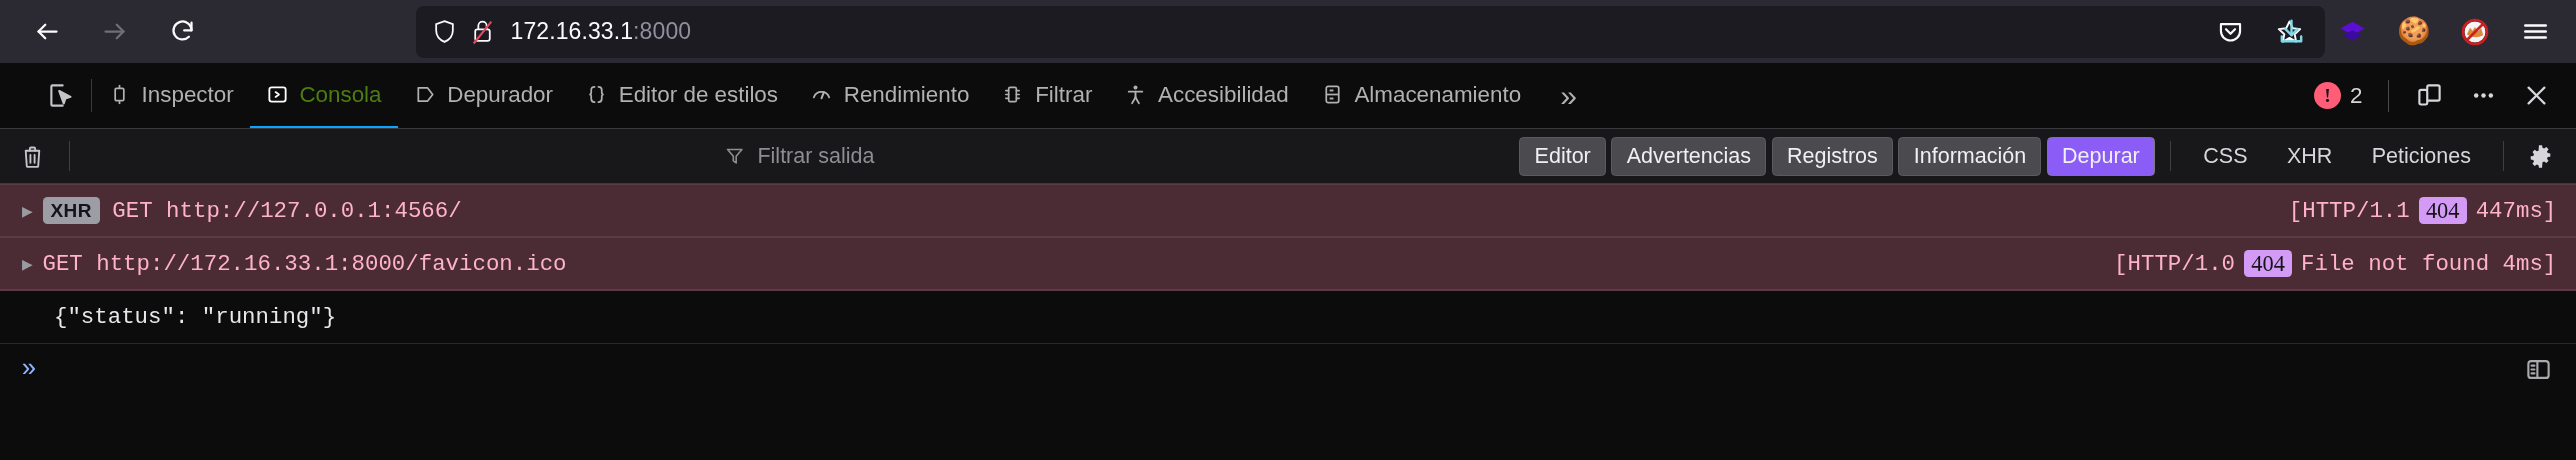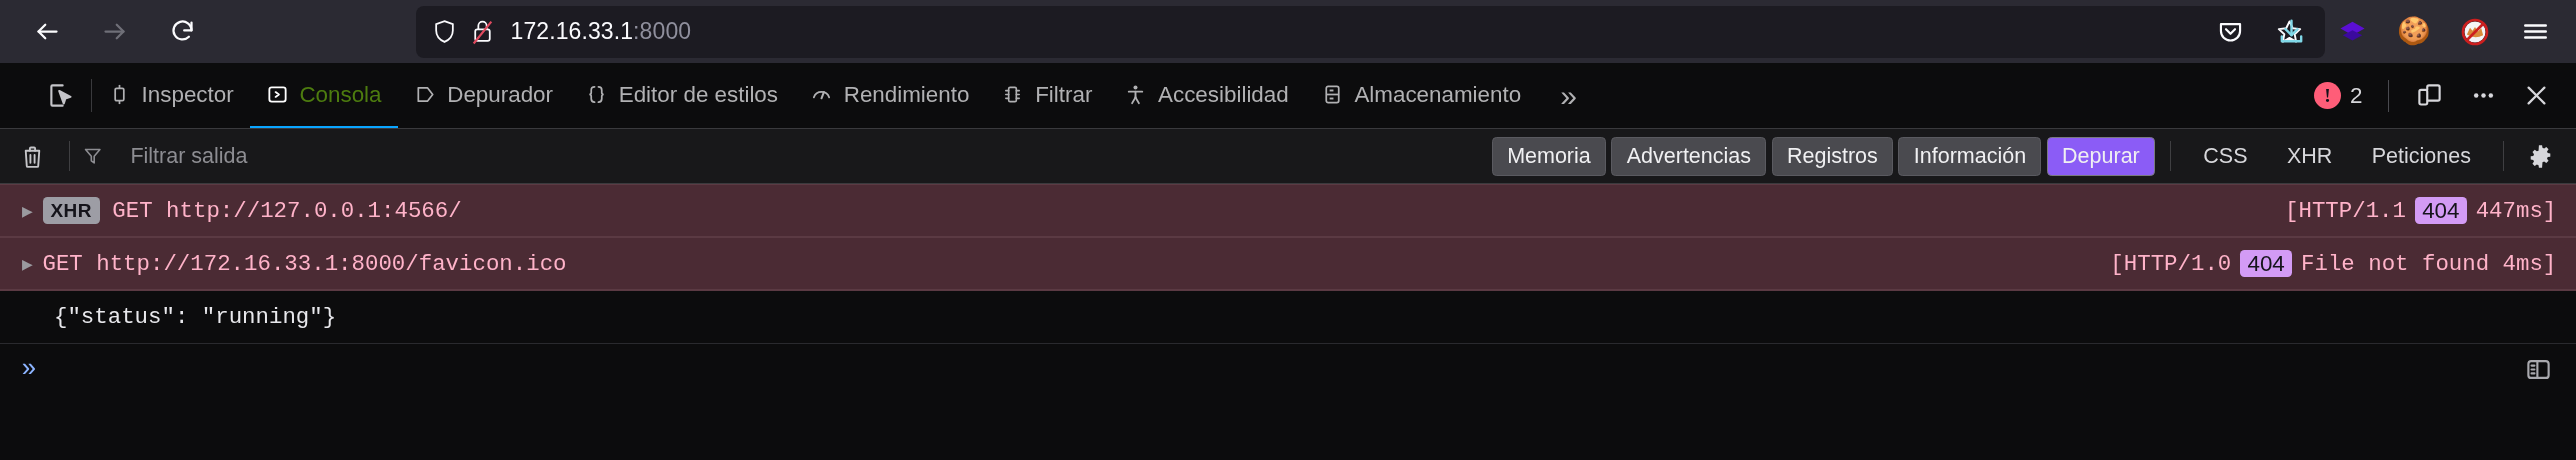--- a/index.html
+++ b/index.html
@@ -146,23 +146,24 @@
     height: 55px;
     background: #18181a;
     display: flex;
     align-items: center;
     padding: 0 12.5px 0 9px;
     border-bottom: 0.9px solid #3a3a3d;
   }
   .trash-btn { width: 47px; height: 47px; display:flex; align-items:center; justify-content:center; }
   .fb-sep { width:0.9px; height: 30px; background: #3f3f42; margin: 0 12.5px; }
   .filter-input {
-    display: flex; align-items: center; gap: 27px;
+    display: flex; align-items: center; gap: 12px;
     flex: 1 1 auto;
     height: 39px;
+    justify-content: center;
   }
   .filter-input .ph { color: #8d8d92; font-size: 21.5px; }
 
   .filter-groups { display:flex; align-items:center; gap: 0; }
   .fbtn {
     height: 39px;
     padding: 0 14.3px;
     margin: 0 2.7px;
     border-radius: 4.5px;
     color: #f0f0f2;
@@ -227,21 +228,21 @@
     margin-left: auto;
     white-space: nowrap;
     display: flex; align-items: center; gap: 0;
   }
   .status-chip {
     background: #d39bf5;
     color: #15141b;
     border-radius: 4.5px;
     padding: 0.9px 7.2px;
     margin: 0 9px;
-    font-family: Liberation Sans, sans-serif;
+    font-family: Liberation Serif, serif;
   }
 
   
   .c-prompt {
     height: 52px;
     background: #0c0c0d;
     display: flex;
     align-items: center;
     padding: 0 14.3px 0 12.5px;
     border-top: 0.9px solid #2a2a2e;
@@ -501,21 +502,21 @@
     <div class="filter-input">
       <span style="display:flex">
         <svg width="21.5" height="21.5" viewBox="0 0 24 24" fill="none" stroke="#8d8d92" stroke-width="1.8" stroke-linejoin="round">
           <polygon points="4,5 20,5 13.6,12.5 13.6,20 10.4,17.6 10.4,12.5"></polygon>
         </svg>
       </span>
       <span class="ph">Filtrar salida</span>
     </div>
 
     <div class="filter-groups">
-      <div class="fbtn">Memoria</div>
+      <div class="fbtn">Editor</div>
       <div class="fbtn">Advertencias</div>
       <div class="fbtn">Registros</div>
       <div class="fbtn">Información</div>
       <div class="fbtn pressed">Depurar</div>
 
       <div class="fb-sep"></div>
 
       <div class="fbtn plain">CSS</div>
       <div class="fbtn plain">XHR</div>
       <div class="fbtn plain">Peticiones</div>

